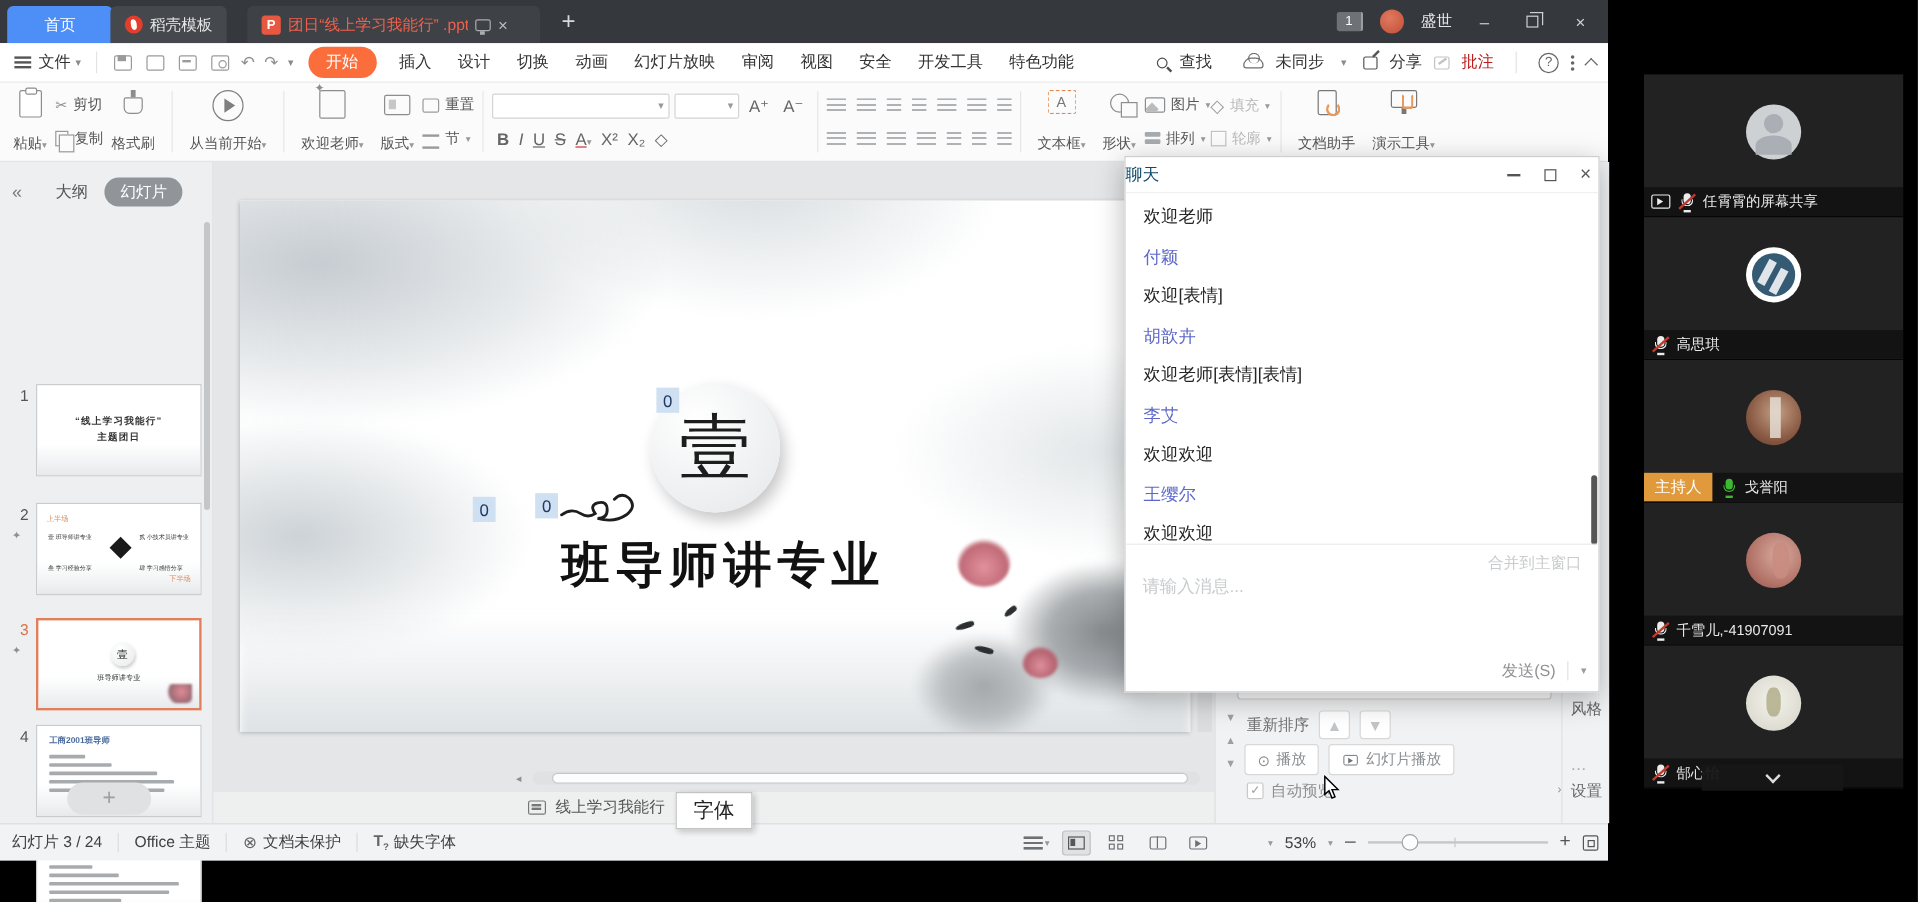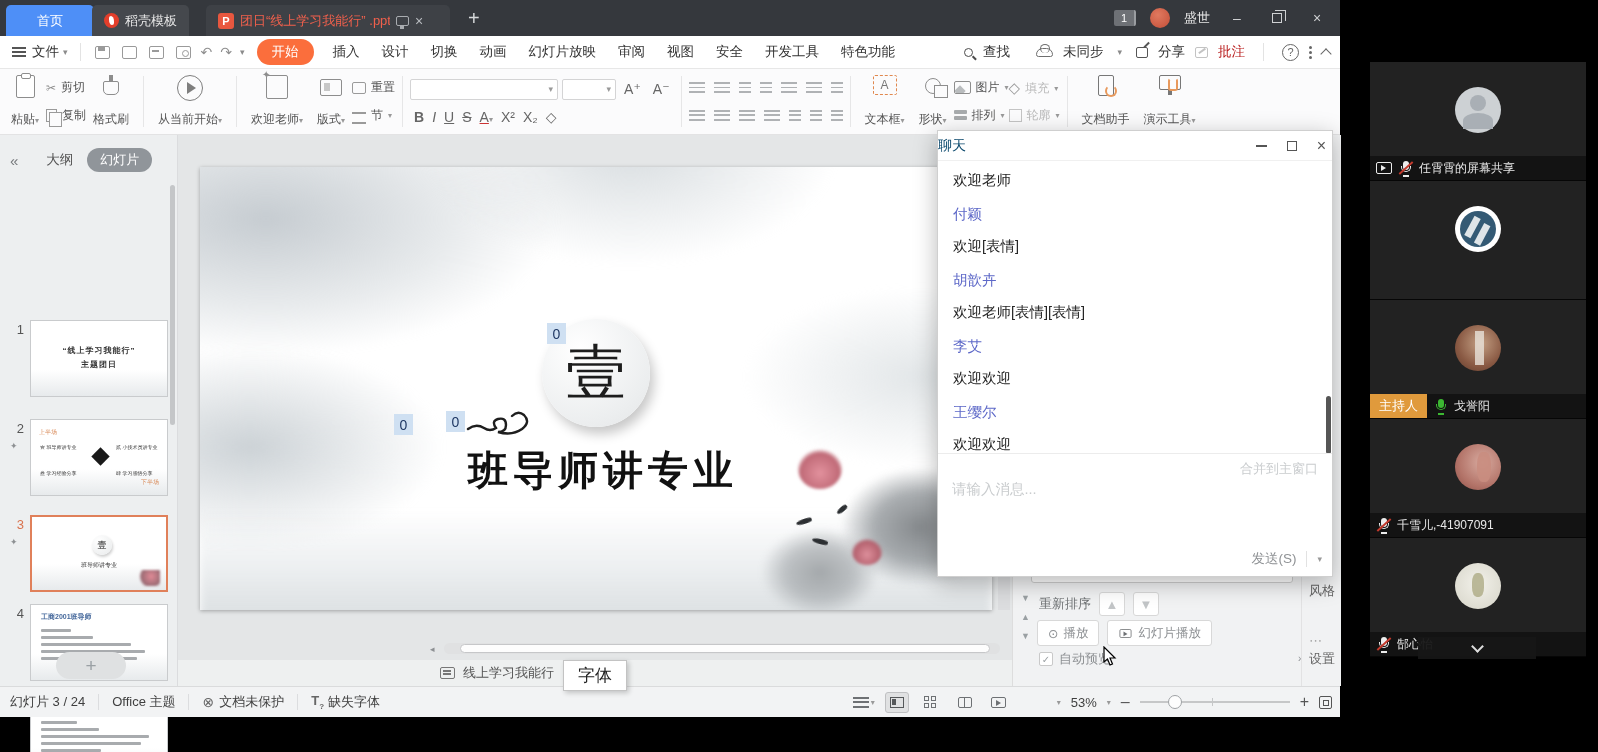--- a/index.html
+++ b/index.html
@@ -699,20 +699,28 @@
         <span class="mic muted">
             <span class="mbody"></span>
             <span class="mstand"></span>
             <span class="mbase"></span>
           </span>
         <span>任霄霄的屏幕共享</span>
       </div>
     </div>
     <div class="vtile">
       <div class="avatar av-cats"></div>
+      <div class="vlabel">
+        <span class="mic muted">
+            <span class="mbody"></span>
+            <span class="mstand"></span>
+            <span class="mbase"></span>
+          </span>
+        <span>高思琪</span>
+      </div>
     </div>
     <div class="vtile">
       <div class="avatar av-brown"></div>
       <div class="vlabel">
         <span class="hostbadge">主持人</span>
         <span class="mic live">
             <span class="mbody"></span>
             <span class="mstand"></span>
             <span class="mbase"></span>
           </span>

